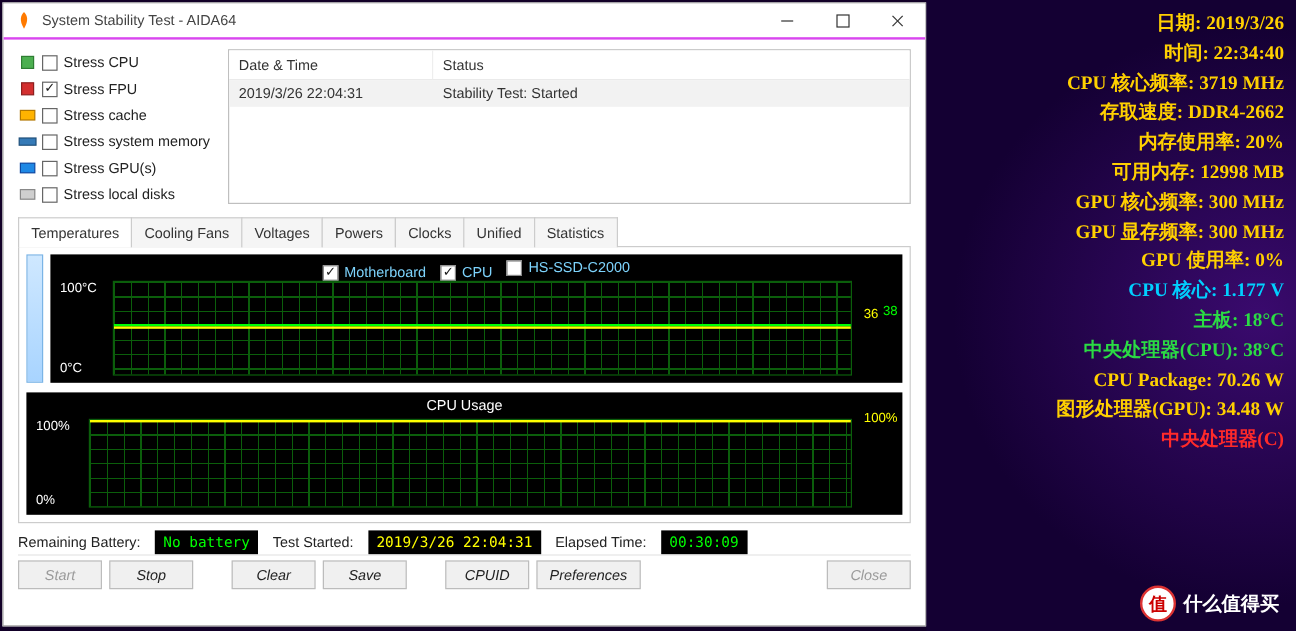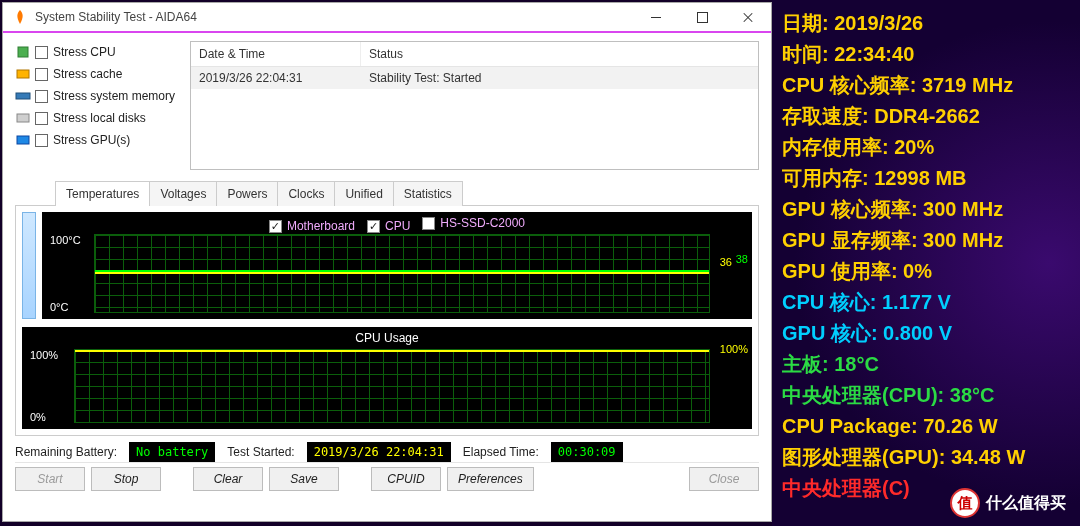--- a/index.html
+++ b/index.html
@@ -36,29 +36,29 @@
   .log-head > div { padding:5px 8px; font-weight:400; color:#333; }
   .lh-dt { width:170px; border-right:1px solid #eee;}
   .log-row { display:flex; background:#f2f2f2; }
   .log-row > div { padding:4px 8px; color:#333; }
   .lr-dt { width:170px; }
   .log-body-pad { height:80px; }
 
   .tabs { margin-top:6px; }
   .tab-strip { display:flex; gap:0; }
   .tab { padding:5px 10px; border:1px solid #ccc; border-bottom:none; background:#fff; color:#333; position:relative; top:1px; margin-right:-1px;}
-  .tab.active { background:#fff; z-index:2;margin-left:40px; }
+  .tab.active { background:#fff; z-index:2; }
   .tab:not(.active){ background:#f5f5f5; }
   .tab-body { border:1px solid #ccc; padding:6px; }
 
   .chart-area { display:flex; gap:6px; }
   .vbar { width:14px; background:linear-gradient(#cfe8ff,#a8d4ff); border:1px solid #7ab4e6; }
   .chart { flex:1; background:#000; border:0; position:relative; }
   .chart-legend { position:absolute; left:0; right:0; top:4px; text-align:center; }
-  .leg-item { display:inline-flex; align-items:center; margin:0 6px; color:#f0abfc; }
+  .leg-item { display:inline-flex; align-items:center; margin:0 6px; color:#7dd3fc; }
   .leg-item .cb { border-color:#888; }
   .chart1 { height:107px; }
   .chart2 { height:102px; margin-top:8px; }
   .axis-left { position:absolute; left:8px; top:22px; bottom:6px; display:flex; flex-direction:column; justify-content:space-between; font-size:11px; }
   .axis-left span { color:#fff; }
   .grid { position:absolute; left:52px; right:42px; top:22px; bottom:6px;
           background-image:
             repeating-linear-gradient(to right, #0b5e0b 0 1px, transparent 1px 14px),
             repeating-linear-gradient(to bottom,#0b5e0b 0 1px, transparent 1px 12px);
           border:1px solid #0b5e0b; }
@@ -75,21 +75,21 @@
   .status-row .val { background:#000; padding:3px 7px; font-family:monospace; }
   .v-green { color:#0f0; }
   .v-yellow { color:#ff0; }
 
   .btn-row { display:flex; gap:6px; padding:4px 0; border-top:1px solid #e5e5e5;font-style:italic;}
   .btn-row .spacer { flex:1; }
   .btn { min-width:70px; padding:4px 10px; background:#f0f0f0; border:1px solid #bcbcbc; text-align:center; color:#222;}
   .btn.disabled { color:#9a9a9a; }
 
   
-  .stats { flex:1; padding:8px 10px; background:radial-gradient(ellipse at 90% 50%, #3a0a6e 0%, #140033 65%); color:#fff; font-family:Liberation Sans, sans-serif; font-weight:bold; font-size:20px; line-height:1.55;}
+  .stats { flex:1; padding:8px 10px; background:radial-gradient(ellipse at 90% 50%, #3a0a6e 0%, #140033 65%); color:#fff; font-family:Liberation Serif, serif; font-weight:bold; font-size:16px; line-height:1.55;text-align:right;}
   .stats .line { white-space:nowrap; }
   .c-yellow { color:#ffd000; }
   .c-cyan { color:#00cfff; }
   .c-green { color:#2bdb44; }
   .c-red { color:#ff2a2a; }
   .watermark { position:absolute; right:14px; bottom:8px; display:flex; align-items:center; gap:6px; }
   .wm-badge { width:30px; height:30px; border-radius:50%; background:#fff; display:flex; align-items:center; justify-content:center; color:#c00; font-weight:bold; border:2px solid #d33; font-size:15px;}
   .wm-txt { color:#fff; font-weight:bold; font-size:16px;}
 </style>
 </head>
@@ -118,70 +118,80 @@
                 <svg width="16" height="14">
                   <rect x="3" y="2" width="10" height="10" fill="#4caf50" stroke="#2e7d32"></rect>
                 </svg>
               </span>
               <span class="cb"></span>
               <span class="stress-label">Stress CPU</span>
             </div>
             <div class="stress-item">
               <span class="si-icon">
                 <svg width="16" height="14">
+                  <rect x="3" y="2" width="10" height="10" fill="#d32f2f" stroke="#8d1f1f"></rect>
+                </svg>
+              </span>
+              <span class="cb checked"></span>
+              <span class="stress-label">Stress FPU</span>
+            </div>
+            <div class="stress-item">
+              <span class="si-icon">
+                <svg width="16" height="14">
                   <rect x="2" y="3" width="12" height="8" fill="#ffb300" stroke="#b27700"></rect>
                 </svg>
               </span>
               <span class="cb"></span>
               <span class="stress-label">Stress cache</span>
             </div>
             <div class="stress-item">
               <span class="si-icon">
                 <svg width="16" height="14">
                   <rect x="1" y="4" width="14" height="6" fill="#357ab7" stroke="#1f4f7a"></rect>
                 </svg>
               </span>
               <span class="cb"></span>
               <span class="stress-label">Stress system memory</span>
             </div>
             <div class="stress-item">
               <span class="si-icon">
                 <svg width="16" height="14">
+                  <rect x="2" y="3" width="12" height="8" fill="#1e88e5" stroke="#0d47a1"></rect>
+                </svg>
+              </span>
+              <span class="cb"></span>
+              <span class="stress-label">Stress GPU(s)</span>
+            </div>
+            <div class="stress-item">
+              <span class="si-icon">
+                <svg width="16" height="14">
                   <rect x="2" y="3" width="12" height="8" fill="#cfcfcf" stroke="#888"></rect>
                 </svg>
               </span>
               <span class="cb"></span>
               <span class="stress-label">Stress local disks</span>
-            </div>
-            <div class="stress-item">
-              <span class="si-icon">
-                <svg width="16" height="14">
-                  <rect x="2" y="3" width="12" height="8" fill="#1e88e5" stroke="#0d47a1"></rect>
-                </svg>
-              </span>
-              <span class="cb"></span>
-              <span class="stress-label">Stress GPU(s)</span>
             </div>
           </div>
         <div class="log-table">
           <div class="log-head">
             <div class="lh-dt">Date &amp; Time</div>
             <div class="lh-st">Status</div>
           </div>
           <div class="log-row">
             <div class="lr-dt">2019/3/26 22:04:31</div>
             <div class="lr-st">Stability Test: Started</div>
           </div>
           <div class="log-body-pad"></div>
         </div>
       </div>
 
       <div class="tabs">
         <div class="tab-strip" id="tab-strip">
             <div class="tab active">Temperatures</div>
+            <div class="tab">Cooling Fans</div>
             <div class="tab">Voltages</div>
             <div class="tab">Powers</div>
             <div class="tab">Clocks</div>
             <div class="tab">Unified</div>
             <div class="tab">Statistics</div>
           </div>
         <div class="tab-body">
           <div class="chart-area">
             <div class="vbar"></div>
             <div class="chart chart1">
@@ -249,21 +259,20 @@
       <div class="line c-yellow">日期: 2019/3/26</div>
       <div class="line c-yellow">时间: 22:34:40</div>
       <div class="line c-yellow">CPU 核心频率: 3719 MHz</div>
       <div class="line c-yellow">存取速度: DDR4-2662</div>
       <div class="line c-yellow">内存使用率: 20%</div>
       <div class="line c-yellow">可用内存: 12998 MB</div>
       <div class="line c-yellow">GPU 核心频率: 300 MHz</div>
       <div class="line c-yellow">GPU 显存频率: 300 MHz</div>
       <div class="line c-yellow">GPU 使用率: 0%</div>
       <div class="line c-cyan">CPU 核心: 1.177 V</div>
-      <div class="line c-cyan">GPU 核心: 0.800 V</div>
       <div class="line c-green">主板: 18°C</div>
       <div class="line c-green">中央处理器(CPU): 38°C</div>
       <div class="line c-yellow">CPU Package: 70.26 W</div>
       <div class="line c-yellow">图形处理器(GPU): 34.48 W</div>
       <div class="line c-red">中央处理器(C)</div>
     </div>
 
   <div class="watermark">
     <div class="wm-badge">值</div>
     <div class="wm-txt">什么值得买</div>

